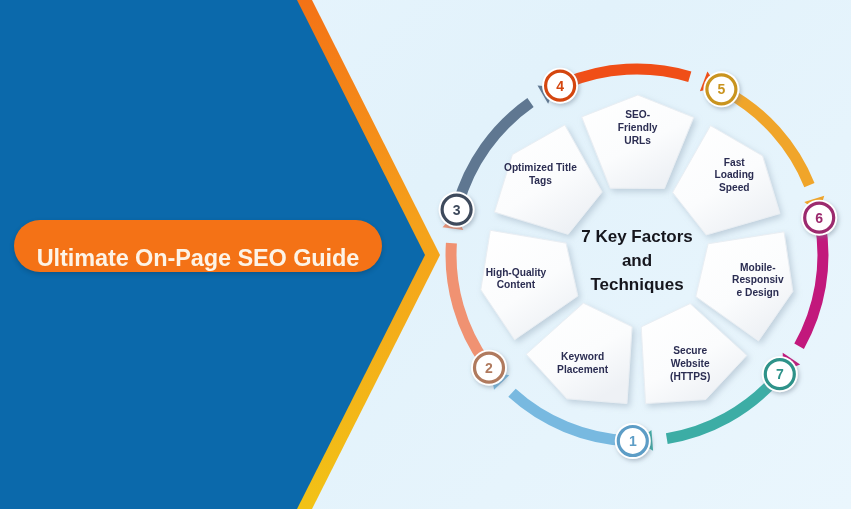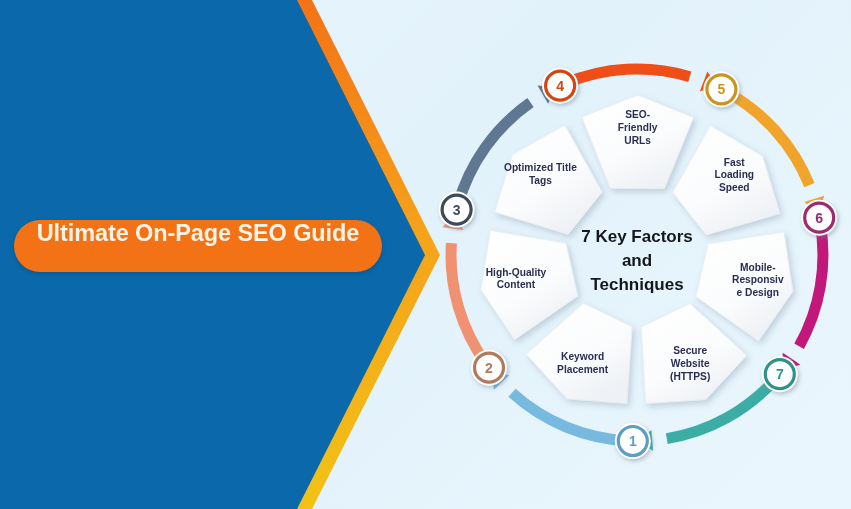--- a/index.html
+++ b/index.html
@@ -34,21 +34,21 @@
   
   .title-pill {
     position: absolute;
     left: 14px;
     top: 220px;
     width: 368px;
     height: 52px;
     background: #f47216;
     border-radius: 26px;
     display: flex;
-    align-items: flex-start;
+    align-items: flex-end;
     justify-content: center;
     box-shadow: 0 2px 5px rgba(0,0,0,0.18);
   }
   .title-pill span {
     color: #fdf3e6;
     font-size: 23.5px;
     font-weight: bold;
     letter-spacing: -0.1px;
     white-space: nowrap;
   }

